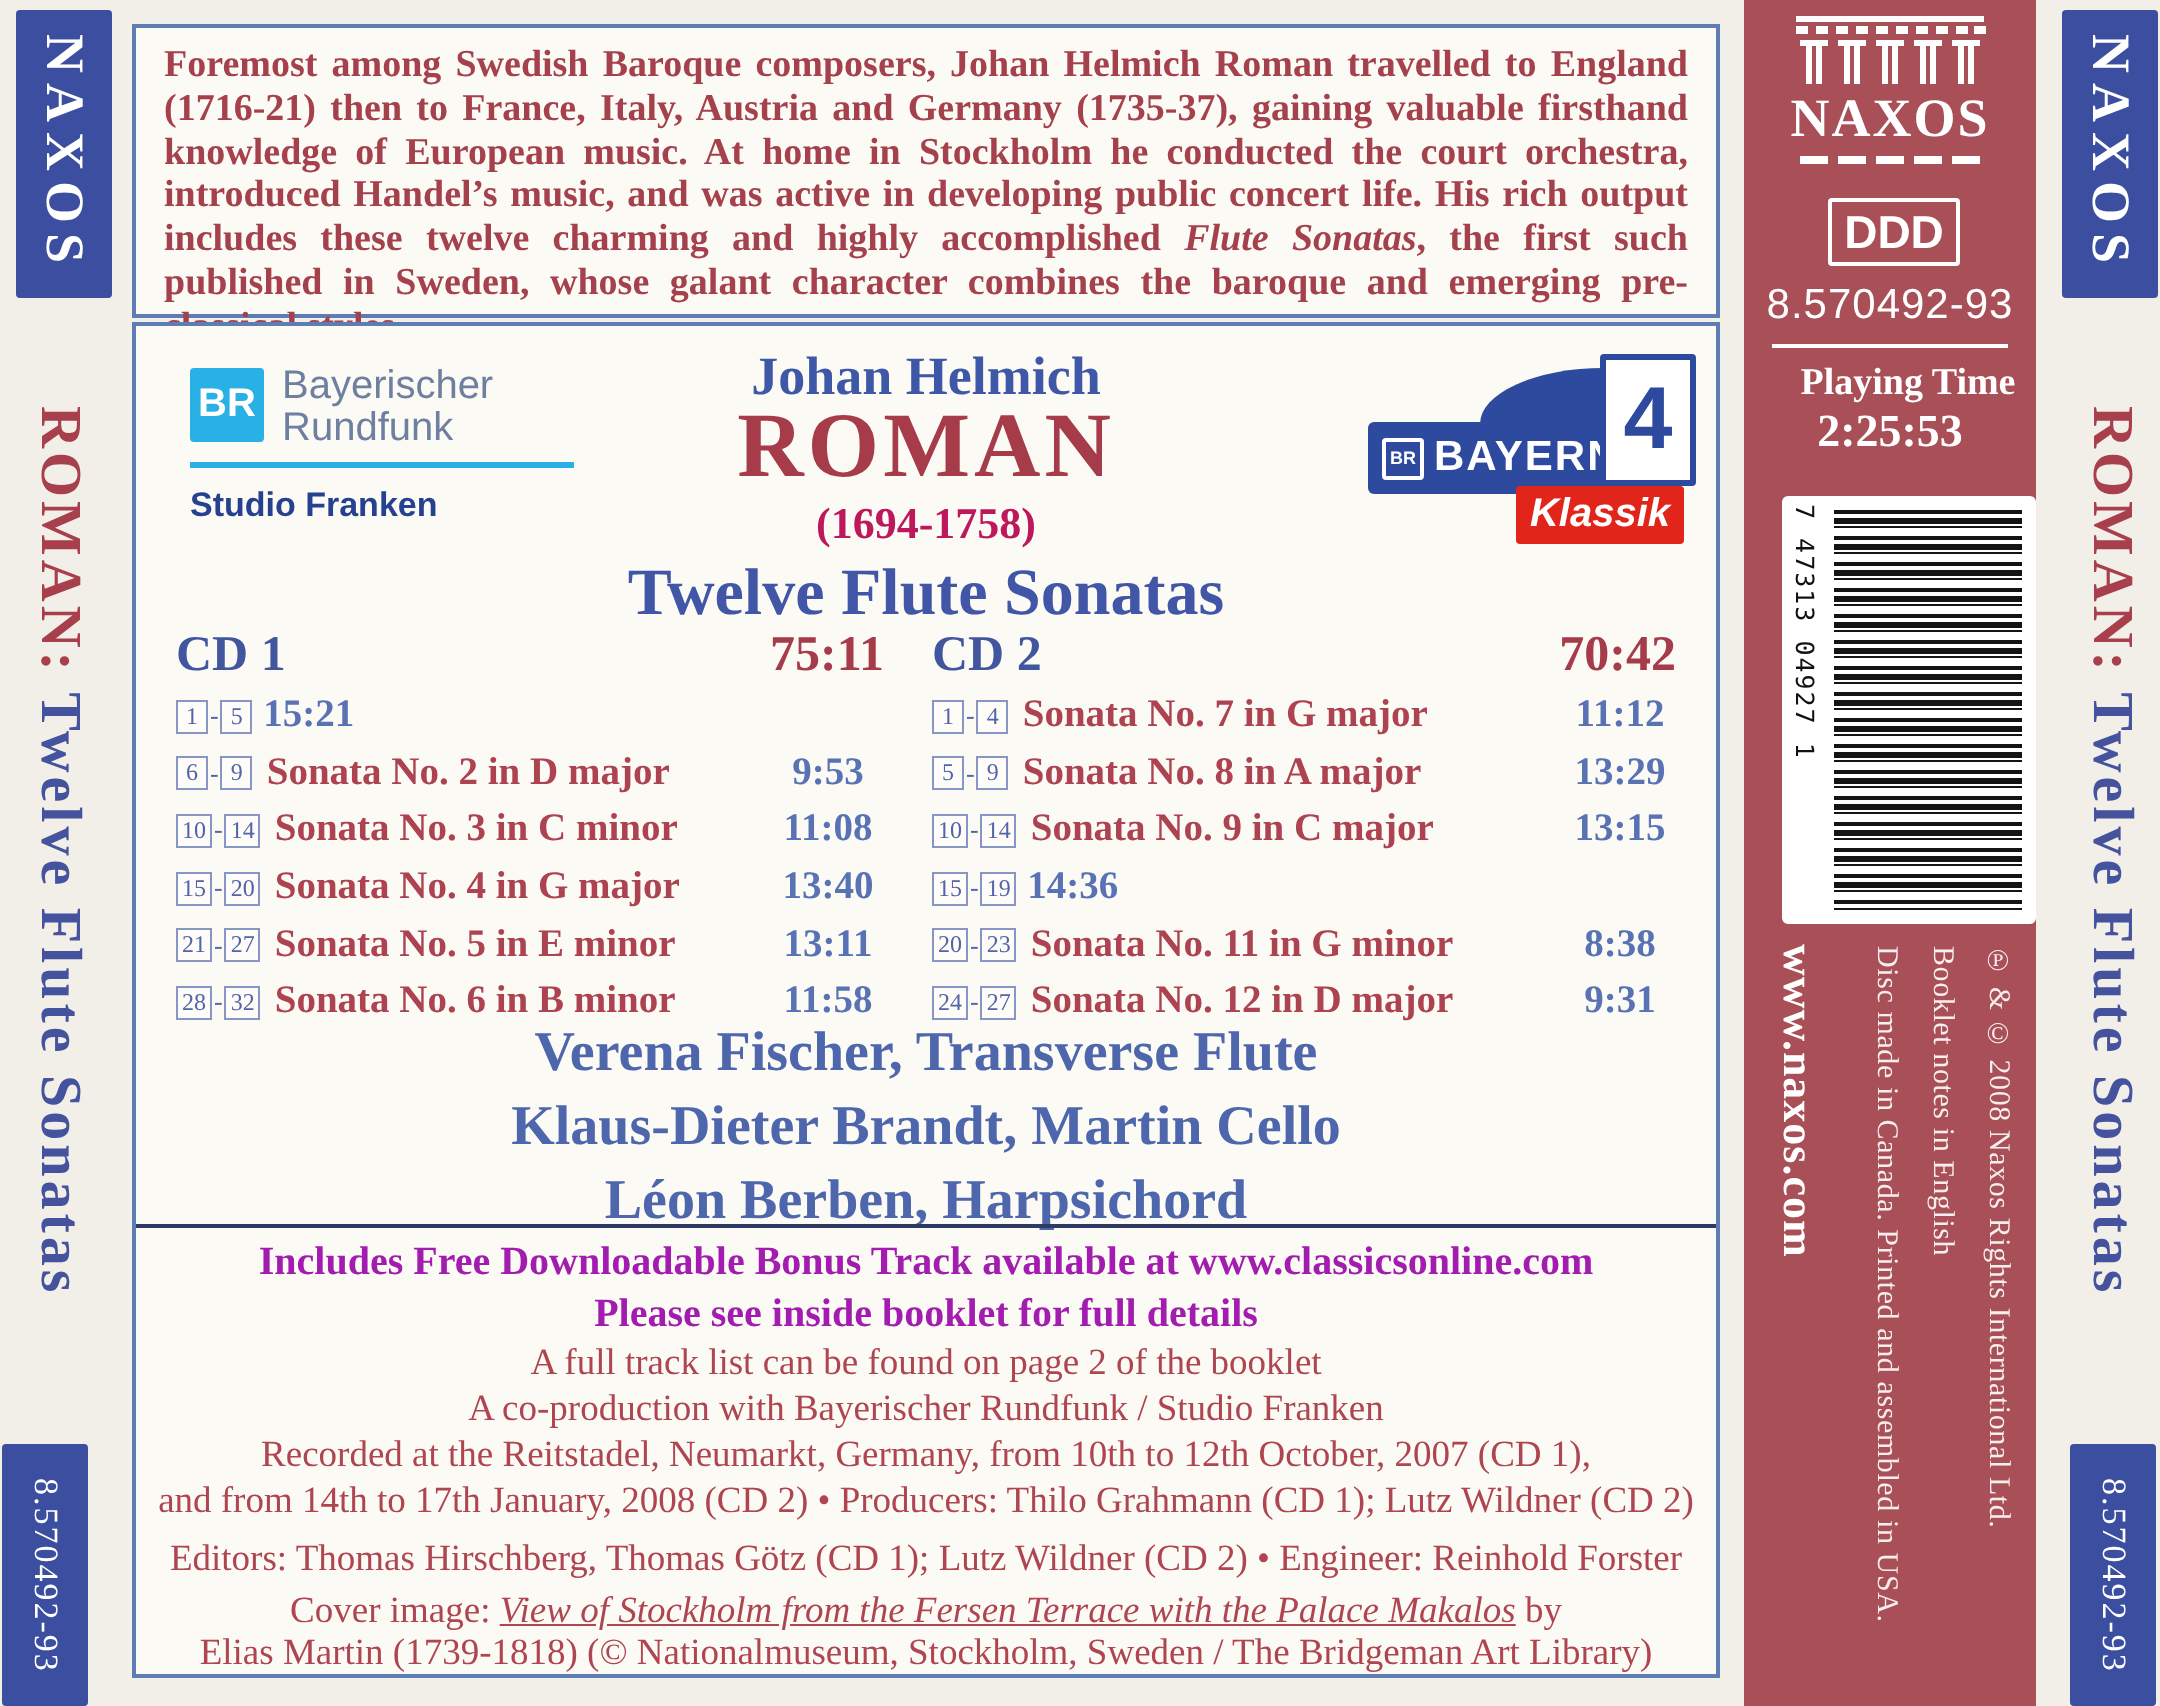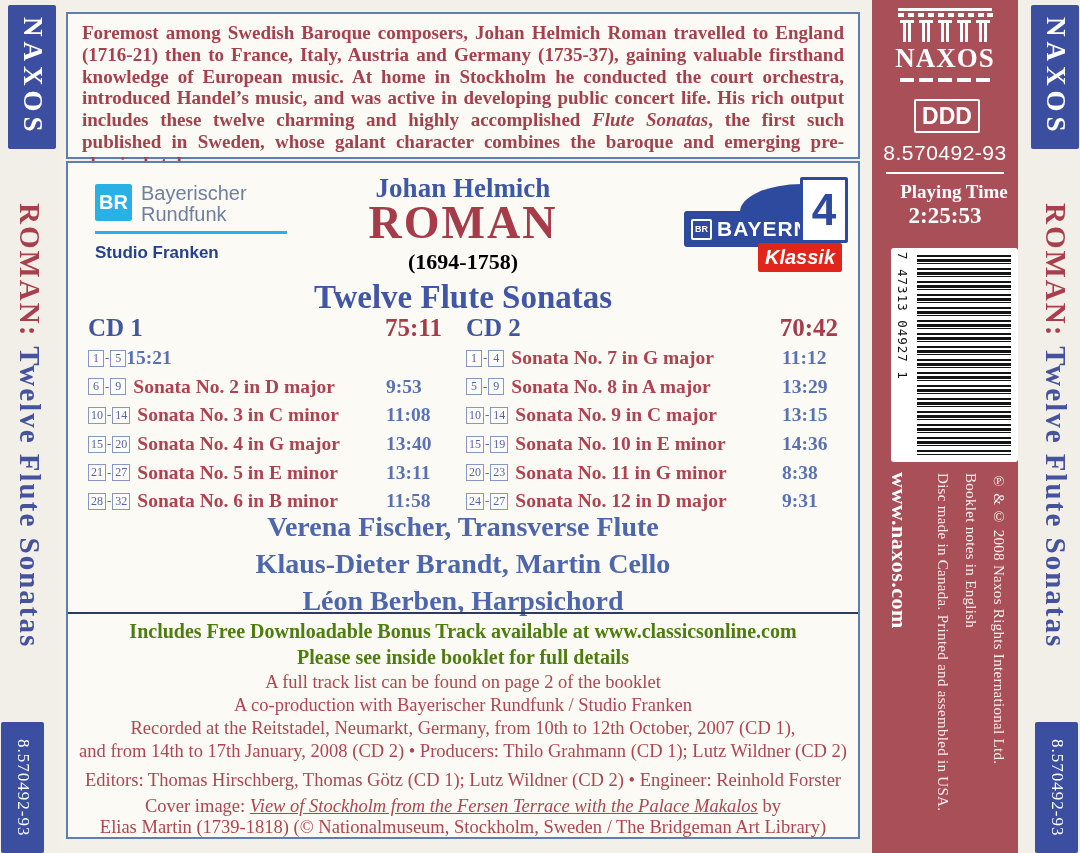--- a/index.html
+++ b/index.html
@@ -26,21 +26,21 @@
   
   .br-square{background:#29b1e6;color:#ffffff;border-radius:2px;display:flex;align-items:center;justify-content:center;
              font-family:"Liberation Sans","DejaVu Sans",sans-serif;font-weight:bold;font-size:20px;}
   .br-name{color:#6e7f9f;font-family:"Liberation Sans","DejaVu Sans",sans-serif;font-size:20px;line-height:21px;}
   .br-line{background:#29b1e6;}
   .br-studio{color:#25418f;font-family:"Liberation Sans","DejaVu Sans",sans-serif;font-weight:bold;font-size:17px;}
 
   .ctr{left:66px;width:794px;text-align:center;}
   .composer-first{color:#3f57a7;font-weight:bold;font-size:27px;}
   .composer-last{color:#a63b49;font-weight:bold;font-size:46px;letter-spacing:2px;line-height:46px;}
-  .composer-dates{color:#000000;font-weight:bold;font-size:22px;}
+  .composer-dates{color:#be185d;font-weight:bold;font-size:22px;}
   .album-title{color:#4156a6;font-weight:bold;font-size:33px;}
 
   .b4-bar{background:#2e4a9e;border-radius:3px;display:flex;align-items:center;padding-left:7px;box-sizing:border-box;}
   .b4-bricon{width:17px;height:17px;border:2px solid #ffffff;border-radius:2px;color:#ffffff;display:flex;align-items:center;justify-content:center;
              font-family:"Liberation Sans","DejaVu Sans",sans-serif;font-size:9px;font-weight:bold;margin-right:5px;flex:none;}
   .b4-bartext{color:#ffffff;font-family:"Liberation Sans","DejaVu Sans",sans-serif;font-weight:bold;font-size:21px;letter-spacing:1px;}
   .b4-swoosh{background:#2e4a9e;border-top-left-radius:62px 28px;}
   .b4-four{background:#ffffff;border:3px solid #2e4a9e;box-sizing:border-box;color:#2e4a9e;display:flex;align-items:center;justify-content:center;
            font-family:"Liberation Sans","DejaVu Sans",sans-serif;font-weight:bold;font-size:44px;border-radius:2px;}
   .b4-klassik{background:#e1251b;color:#ffffff;display:flex;align-items:center;justify-content:center;border-radius:2px;
@@ -49,27 +49,27 @@
   
   .cd-col{top:314px;}
   .cd-head{display:flex;justify-content:space-between;align-items:baseline;height:30px;}
   .cd-label{color:#41569f;font-weight:bold;font-size:25px;}
   .cd-total{color:#a63b49;font-weight:bold;font-size:25px;}
   .trow{height:28.6px;display:flex;align-items:center;}
   .tnum{border:1.5px solid #8896c6;color:#5464a8;background:#fdfcf8;font-size:12px;line-height:13px;
         padding:1px 2px;min-width:10px;text-align:center;flex:none;}
   .tdash{color:#5464a8;font-size:13px;margin:0 1px;flex:none;}
   .ttitle{flex:1;padding-left:7px;color:#ad4350;font-weight:bold;font-size:19.5px;white-space:nowrap;text-align:left;}
-  .tdur{min-width:56px;text-align:left;color:#5872b4;font-weight:bold;font-size:19.5px;}
+  .tdur{min-width:56px;text-align:center;color:#5872b4;font-weight:bold;font-size:19.5px;}
 
   
   .performers{line-height:37px;color:#4e66ac;font-weight:bold;font-size:28px;}
   .divider{background:#2e3a63;}
   .nline{white-space:nowrap;}
-  .n-blue{color:#4d7c0f;font-weight:bold;font-size:20px;}
+  .n-blue{color:#a21caf;font-weight:bold;font-size:20px;}
   .n-red{color:#ae4550;font-size:18.5px;}
   .n-red .it{font-style:italic;text-decoration:underline;}
 
   
   .red-col{left:872px;top:0;width:146px;height:853px;background:#a84f58;}
   .redc{color:#ffffff;text-align:center;}
   .ddd{border:2.5px solid #ffffff;border-radius:2px;color:#ffffff;font-family:"Liberation Sans","DejaVu Sans",sans-serif;
        font-weight:bold;font-size:23px;display:flex;align-items:center;justify-content:center;}
   .cat-sans{font-family:"Liberation Sans","DejaVu Sans",sans-serif;font-size:21px;letter-spacing:0.5px;}
   .pt-label{font-weight:bold;font-size:19px;}
@@ -203,21 +203,20 @@
         <span class="tnum">10</span>
         <span class="tdash">-</span>
         <span class="tnum">14</span>
         <span class="ttitle">Sonata No. 9 in C major</span>
         <span class="tdur">13:15</span>
       </div>
     <div class="trow">
         <span class="tnum">15</span>
         <span class="tdash">-</span>
         <span class="tnum">19</span>
-        <span class="ttitle">Sonata No. 10 in E minor</span>
         <span class="tdur">14:36</span>
       </div>
     <div class="trow">
         <span class="tnum">20</span>
         <span class="tdash">-</span>
         <span class="tnum">23</span>
         <span class="ttitle">Sonata No. 11 in G minor</span>
         <span class="tdur">8:38</span>
       </div>
     <div class="trow">

